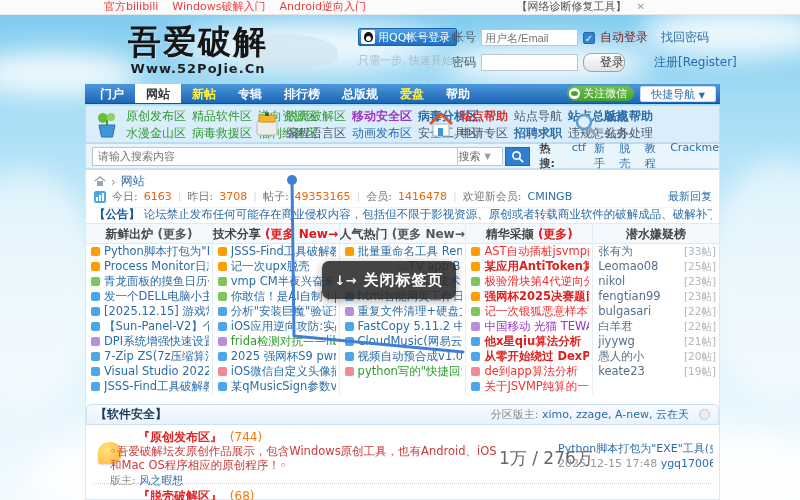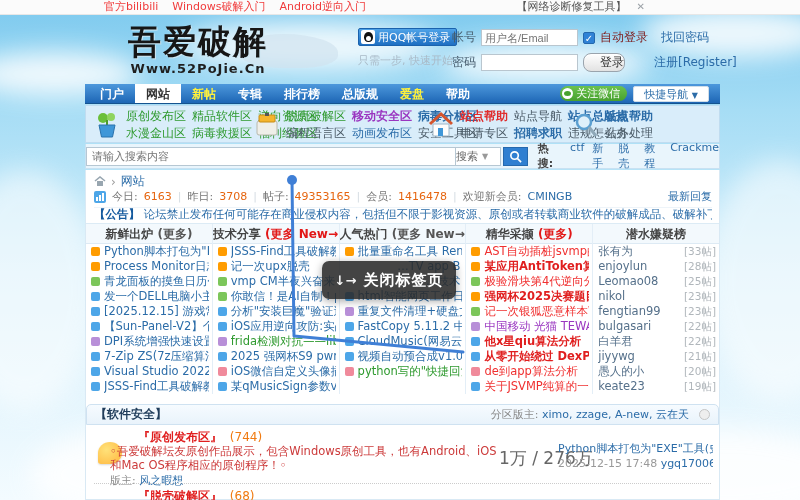--- a/index.html
+++ b/index.html
@@ -31,37 +31,37 @@
   .f-input{width:97px;height:17px;border:1px solid #b9c6cf;background:#fff;font-size:11px;padding:0 3px;color:#333}
   .checkbox{width:12px;height:12px;background:#2f82d6;border:1px solid #2468ad;border-radius:2px;color:#fff;font-size:10px;line-height:11px;text-align:center;cursor:pointer}
   .f-auto{color:#7f1d1d}
   .f-link{color:#2b6ca8;cursor:pointer}
   .login-btn{width:42px;height:19px;background:linear-gradient(#ffffff,#e2e2e2);border:1px solid #9aa4ad;border-radius:8px;font-size:12px;color:#333;text-align:right;line-height:17px;cursor:pointer;box-shadow:0 1px 0 rgba(255,255,255,.8) inset}
   
   .navbar{position:absolute;left:85px;top:84px;width:635px;height:20px;background:linear-gradient(#4d98dc,#1d66b5);border-bottom:1px solid #15538f;z-index:2;display:flex;align-items:stretch;padding-left:4px}
   .nav-item{padding:0 11px;line-height:20px;color:#fff;font-weight:bold;font-size:12px;cursor:pointer}
   .nav-item.active{background:#fff;color:#333}
   .nav-item.yellow{color:#fff23c}
-  .nav-right{margin-left:auto;display:flex;align-items:center;gap:6px;padding-right:11px}
+  .nav-right{margin-left:auto;display:flex;align-items:center;gap:6px;padding-right:4px}
   .wechat-btn{display:flex;align-items:center;gap:3px;height:15px;background:linear-gradient(#6cc24e,#47a12e);border-radius:8px;color:#fff;font-size:11px;padding:0 7px 0 2px;cursor:pointer}
   .wechat-ico{width:11px;height:11px;border-radius:50%;background:#fff;position:relative}
   .wechat-ico::after{content:"";position:absolute;left:2px;top:3px;width:7px;height:5px;background:#47a12e;border-radius:50%}
   .quicknav-btn{height:16px;background:#fff;border:1px solid #d0dde8;border-radius:2px;color:#2b6ca8;font-size:11px;line-height:15px;padding:0 10px;cursor:pointer}
   .caret{font-size:8px;color:#2b6ca8}
   
   .quickrow{position:absolute;left:85px;top:105px;width:635px;height:38px;background:#d9edfa;border:1px solid #c0dcf0;z-index:2}
   .qg{position:absolute;top:2px;display:flex;align-items:center;gap:6px}
   .qg1{left:8px}.qg2{left:168px}.qg3{left:342px}.qg4{left:487px}
   .qg svg{width:26px;height:28px}
   .qrow{line-height:17px;white-space:nowrap}
   .qlink{margin-right:6px;font-size:12px;cursor:pointer}
   .qc-g{color:#2f9a2f}.qc-p{color:#9a36c0;font-weight:bold}.qc-bb{color:#2b6ca8;font-weight:bold}
   .qc-b{color:#2b6ca8}.qc-d{color:#4a5a66}.qc-r{color:#e02b2b;font-weight:bold}
   
-  .searchrow{position:absolute;left:85px;top:144px;width:635px;height:25px;background:#e9f5fc;border:1px solid #c8e1f2;border-top:none;z-index:2;display:flex;align-items:center;gap:0}
+  .searchrow{position:absolute;left:85px;top:144px;width:635px;height:25px;background:#e9f5fc;border:1px solid #c8e1f2;border-top:none;z-index:2;display:flex;align-items:center;padding-left:6px;gap:0}
   .search-input{width:398px;height:19px;border:1px solid #b6c7d3;background:#fff;font-size:11px;padding:0 5px;color:#333}
   .search-select{width:49px;height:19px;background:#fff;border:1px solid #b6c7d3;border-left:none;font-size:11px;color:#666;display:flex;align-items:center;gap:4px;cursor:pointer}
   .search-btn{width:26px;height:19px;background:#2f7fd1;border:1px solid #2468ad;display:flex;align-items:center;justify-content:center;margin-left:2px;cursor:pointer}
   .hot{margin-left:10px;display:flex;gap:8px;align-items:center}
   .hot-label{color:#444;font-weight:bold;font-size:11px}
   .hot-word{color:#2b6ca8;font-size:11px;cursor:pointer}
   
   .content{position:absolute;left:85px;top:170px;width:635px;height:330px;background:#fff;border:1px solid #d9e9f4;border-top:none;z-index:2}
   .crumb-row{position:absolute;left:8px;top:3px;display:flex;align-items:center;gap:5px}
   .crumb-sep{color:#999}
@@ -477,24 +477,20 @@
           <span class="t-red" style="overflow: hidden;">关于JSVMP纯算的一些取巧方</span>
         </div>
       </div>
       <div class="bcol">
         <div class="bhead"><span>潜水嫌疑榜</span></div>
         <div class="brow">
           <span class="rank-name">张有为</span>
           <span class="rank-count">[33帖]</span>
         </div>
         <div class="brow">
-          <span class="rank-name">enjoylun</span>
-          <span class="rank-count">[28帖]</span>
-        </div>
-        <div class="brow">
           <span class="rank-name">Leomao08</span>
           <span class="rank-count">[25帖]</span>
         </div>
         <div class="brow">
           <span class="rank-name">nikol</span>
           <span class="rank-count">[23帖]</span>
         </div>
         <div class="brow">
           <span class="rank-name">fengtian99</span>
           <span class="rank-count">[23帖]</span>

